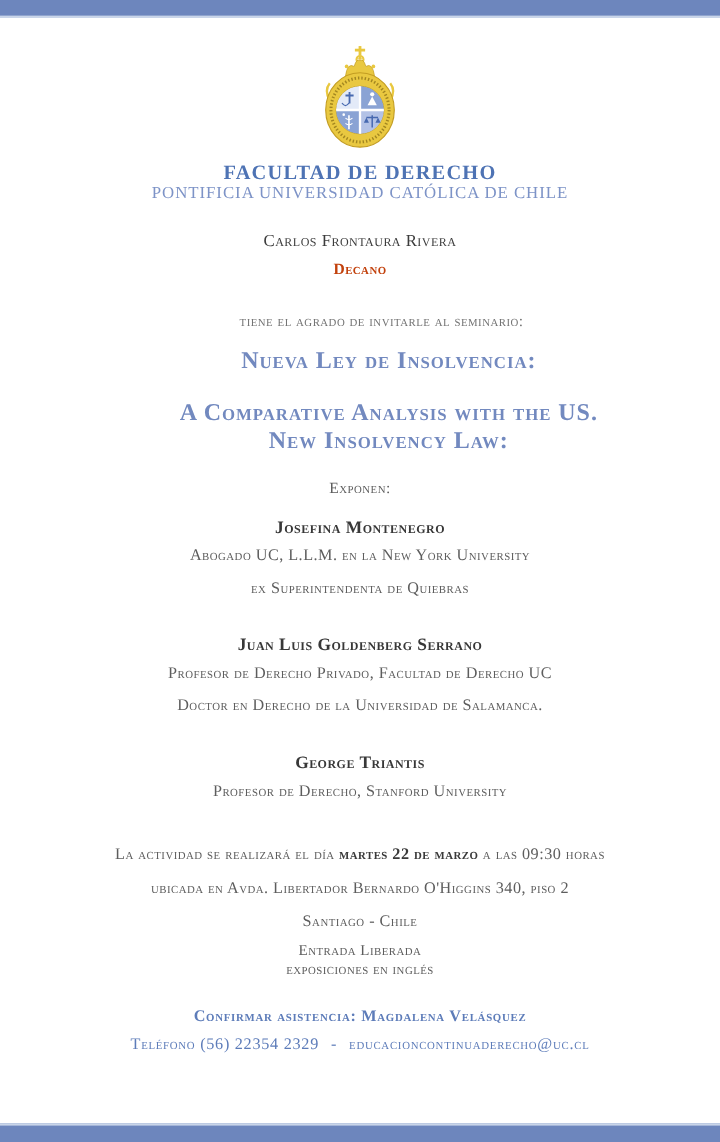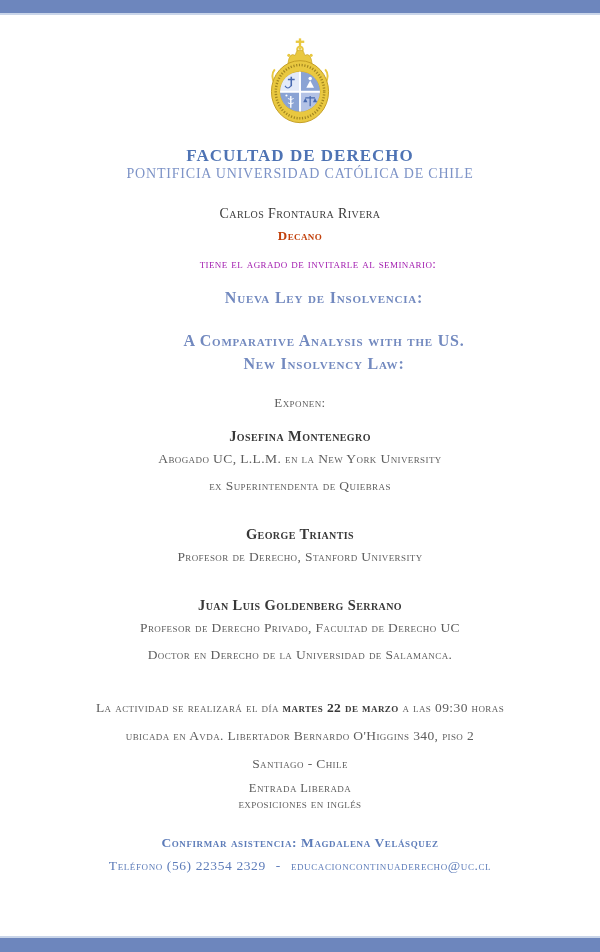--- a/index.html
+++ b/index.html
@@ -18,33 +18,33 @@
   .bottom-bar{
     position:absolute;left:0;right:0;bottom:0;
     height:14px;background:#6d86bd;border-top:2px solid #c9d5e9;
   }
   .content{
     font-variant:small-caps;
     letter-spacing:.4px;
   }
   .crest{display:block;margin:23px auto 0;}
   .faculty{
-    margin-top:22px;
+    margin-top:10px;
     font-size:17px;line-height:20px;font-weight:bold;
     color:#4e73b4;letter-spacing:1px;
   }
   .university{
     margin-top:1px;
     font-size:14px;line-height:14px;
     color:#7d93c7;letter-spacing:.8px;
   }
   .dean-name{margin-top:24px;font-size:14px;line-height:17px;color:#3c3c3c;}
   .dean-title{margin-top:6px;font-size:13px;line-height:16px;color:#c2410c;font-weight:bold;}
-  .invite{margin-top:12px;font-size:13px;line-height:16px;color:#a21caf;padding-left:36px;}
-  .title-block{font-weight:bold;color:#7289bf;font-size:16px;line-height:23px;letter-spacing:.8px;margin-left:48px;}
+  .invite{margin-top:28px;font-size:13px;line-height:16px;color:#737373;padding-left:36px;}
+  .title-block{font-weight:bold;color:#7289bf;font-size:20px;line-height:23px;letter-spacing:.8px;margin-left:48px;}
   .title-es{margin-top:14px;}
   .title-en{margin-top:20px;}
   .exponen{margin-top:20px;font-size:13px;line-height:16px;color:#5d5d5d;}
   .speaker{margin-top:16px;}
   .speaker + .speaker{margin-top:26px;}
   .speaker-3{margin-top:32px;}
   .speaker-name{font-size:14.5px;line-height:18px;font-weight:bold;color:#383838;}
   .speaker-line{font-size:13.5px;line-height:27px;color:#5d5d5d;}
   .details{margin-top:26px;font-size:13.5px;line-height:28px;color:#5d5d5d;}
   .details .b{font-weight:bold;color:#3a3a3a;text-align:center;}
@@ -120,29 +120,29 @@
     </div>
 
     <div class="exponen">Exponen:</div>
 
     <div class="speaker">
       <div class="speaker-name">Josefina Montenegro</div>
       <div class="speaker-line">Abogado UC, L.L.M. en la New York University</div>
       <div class="speaker-line">ex Superintendenta de Quiebras</div>
     </div>
 
-    <div class="speaker">
-      <div class="speaker-name">George Triantis</div>
-      <div class="speaker-line">Profesor de Derecho, Stanford University</div>
-    </div>
-
     <div class="speaker speaker-3">
       <div class="speaker-name">Juan Luis Goldenberg Serrano</div>
       <div class="speaker-line">Profesor de Derecho Privado, Facultad de Derecho UC</div>
       <div class="speaker-line">Doctor en Derecho de la Universidad de Salamanca.</div>
+    </div>
+
+    <div class="speaker">
+      <div class="speaker-name">George Triantis</div>
+      <div class="speaker-line">Profesor de Derecho, Stanford University</div>
     </div>
 
     <div class="details">
       <div><span>La actividad se realizará el día </span><span class="b">martes 22 de marzo</span><span> a las 09:30 horas</span></div>
       <div>ubicada en Avda. Libertador Bernardo O'Higgins 340, piso 2</div>
       <div>Santiago - Chile</div>
     </div>
 
     <div class="notes">
       <div>Entrada Liberada</div>

